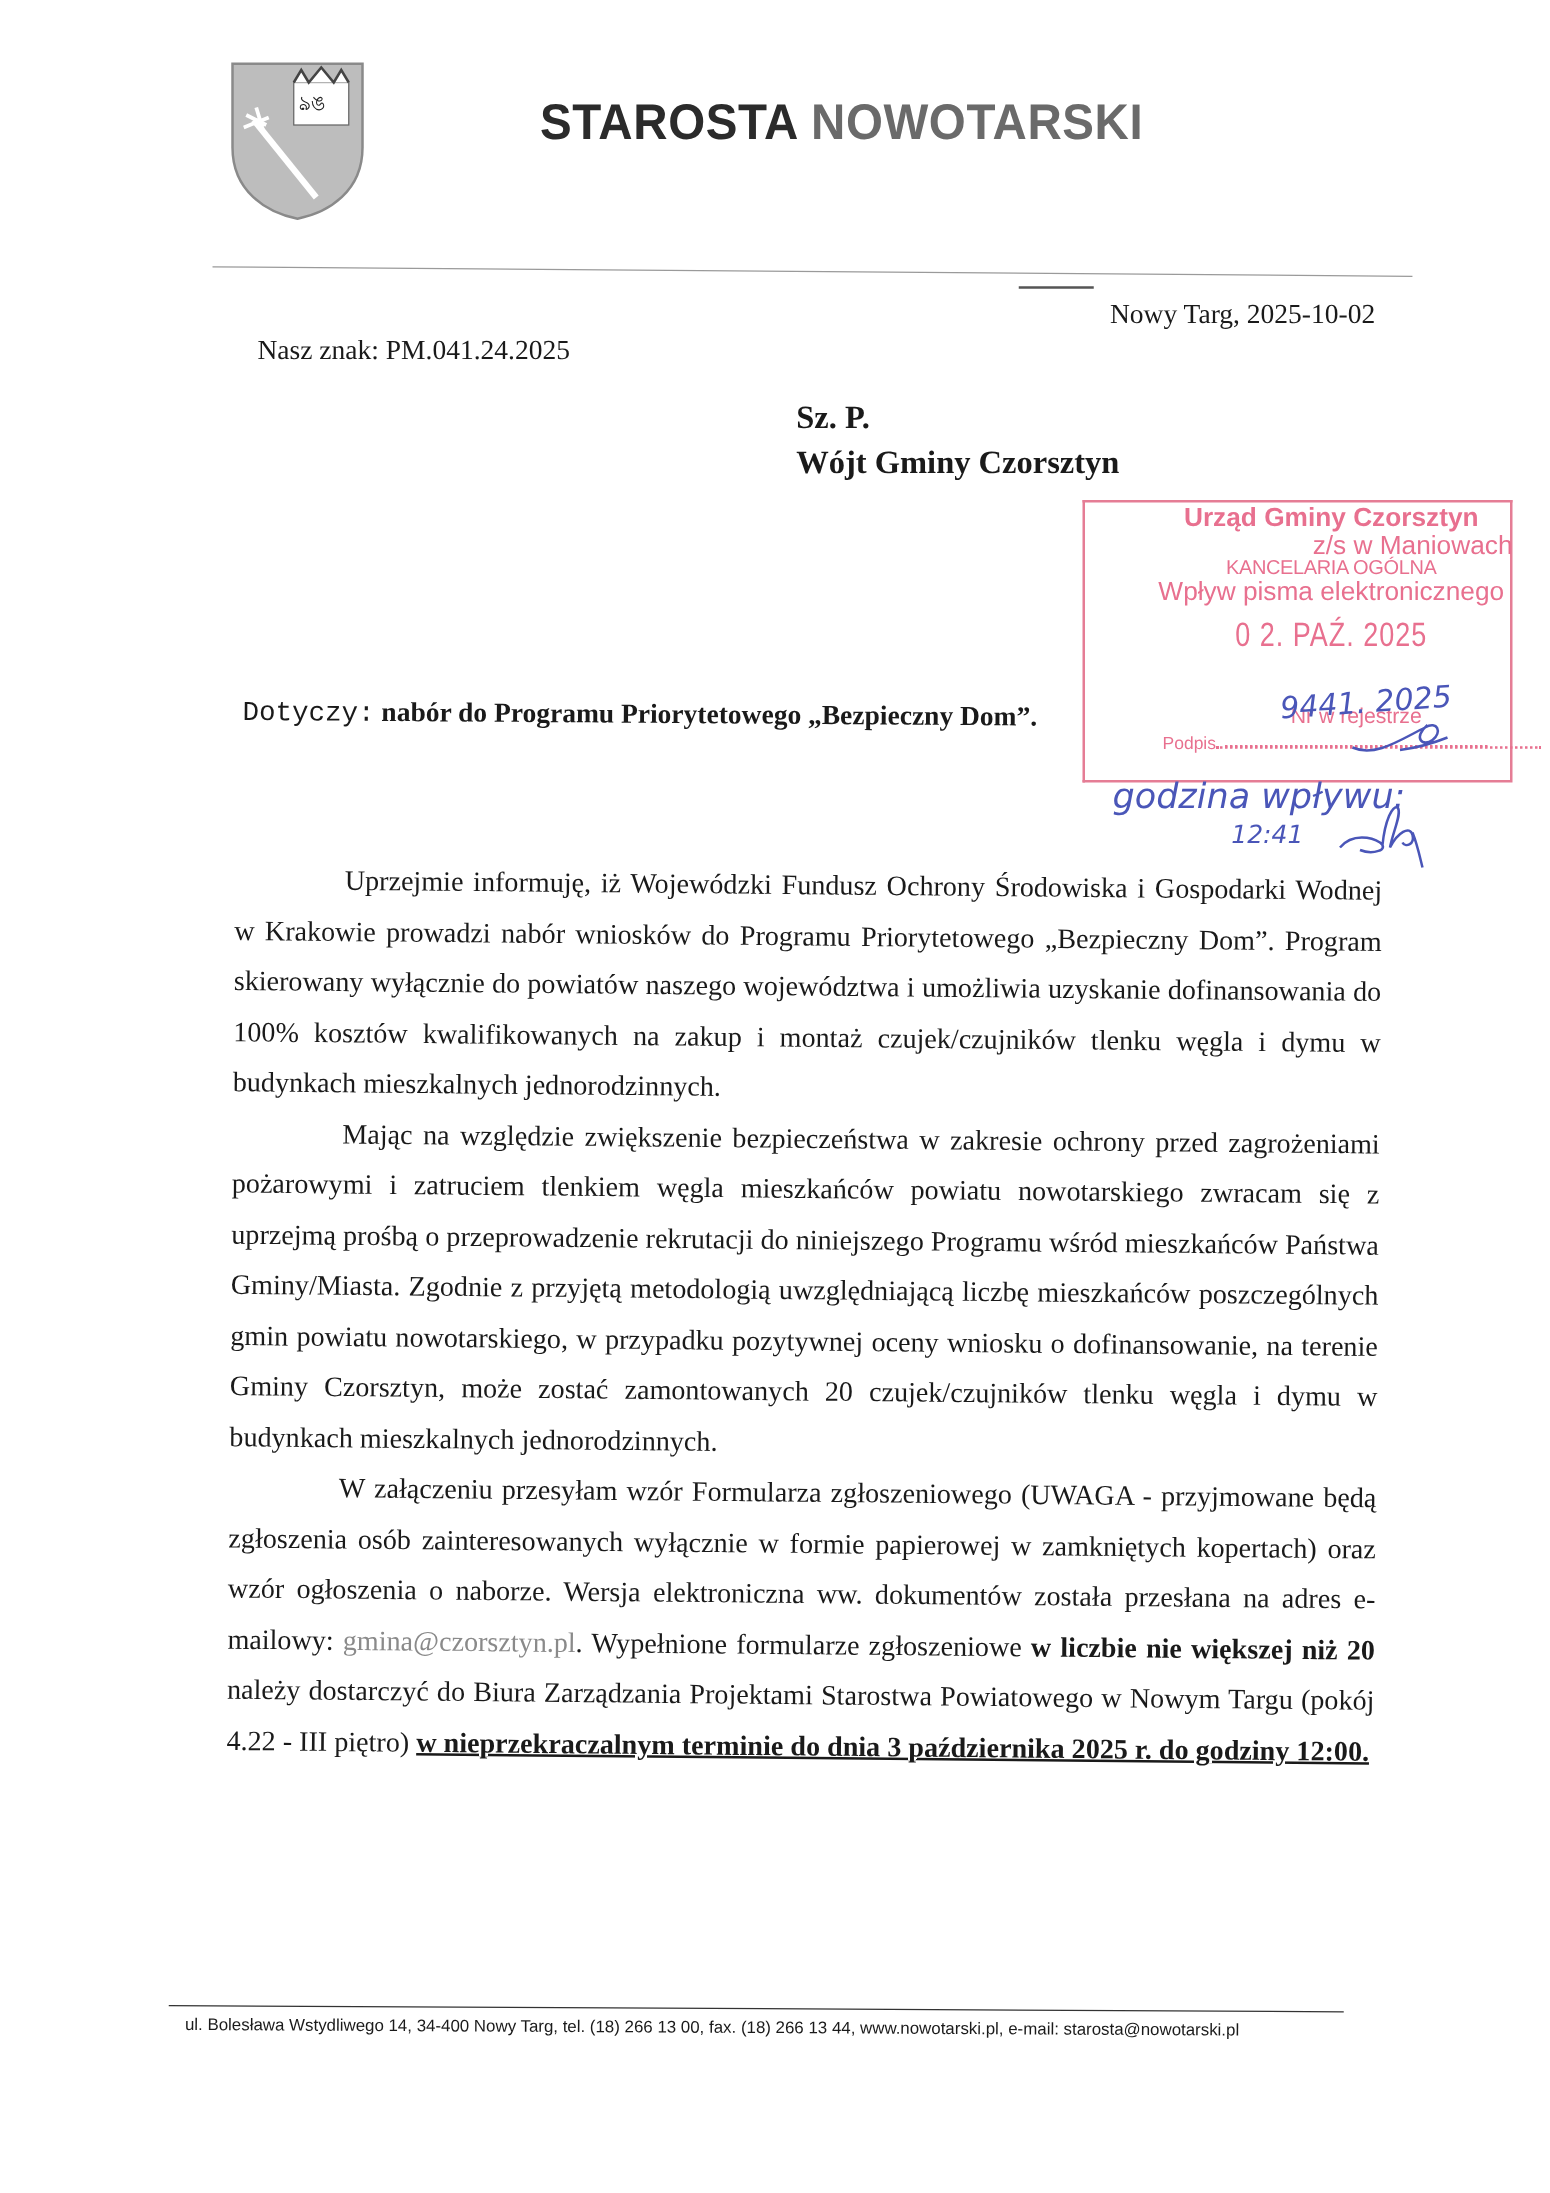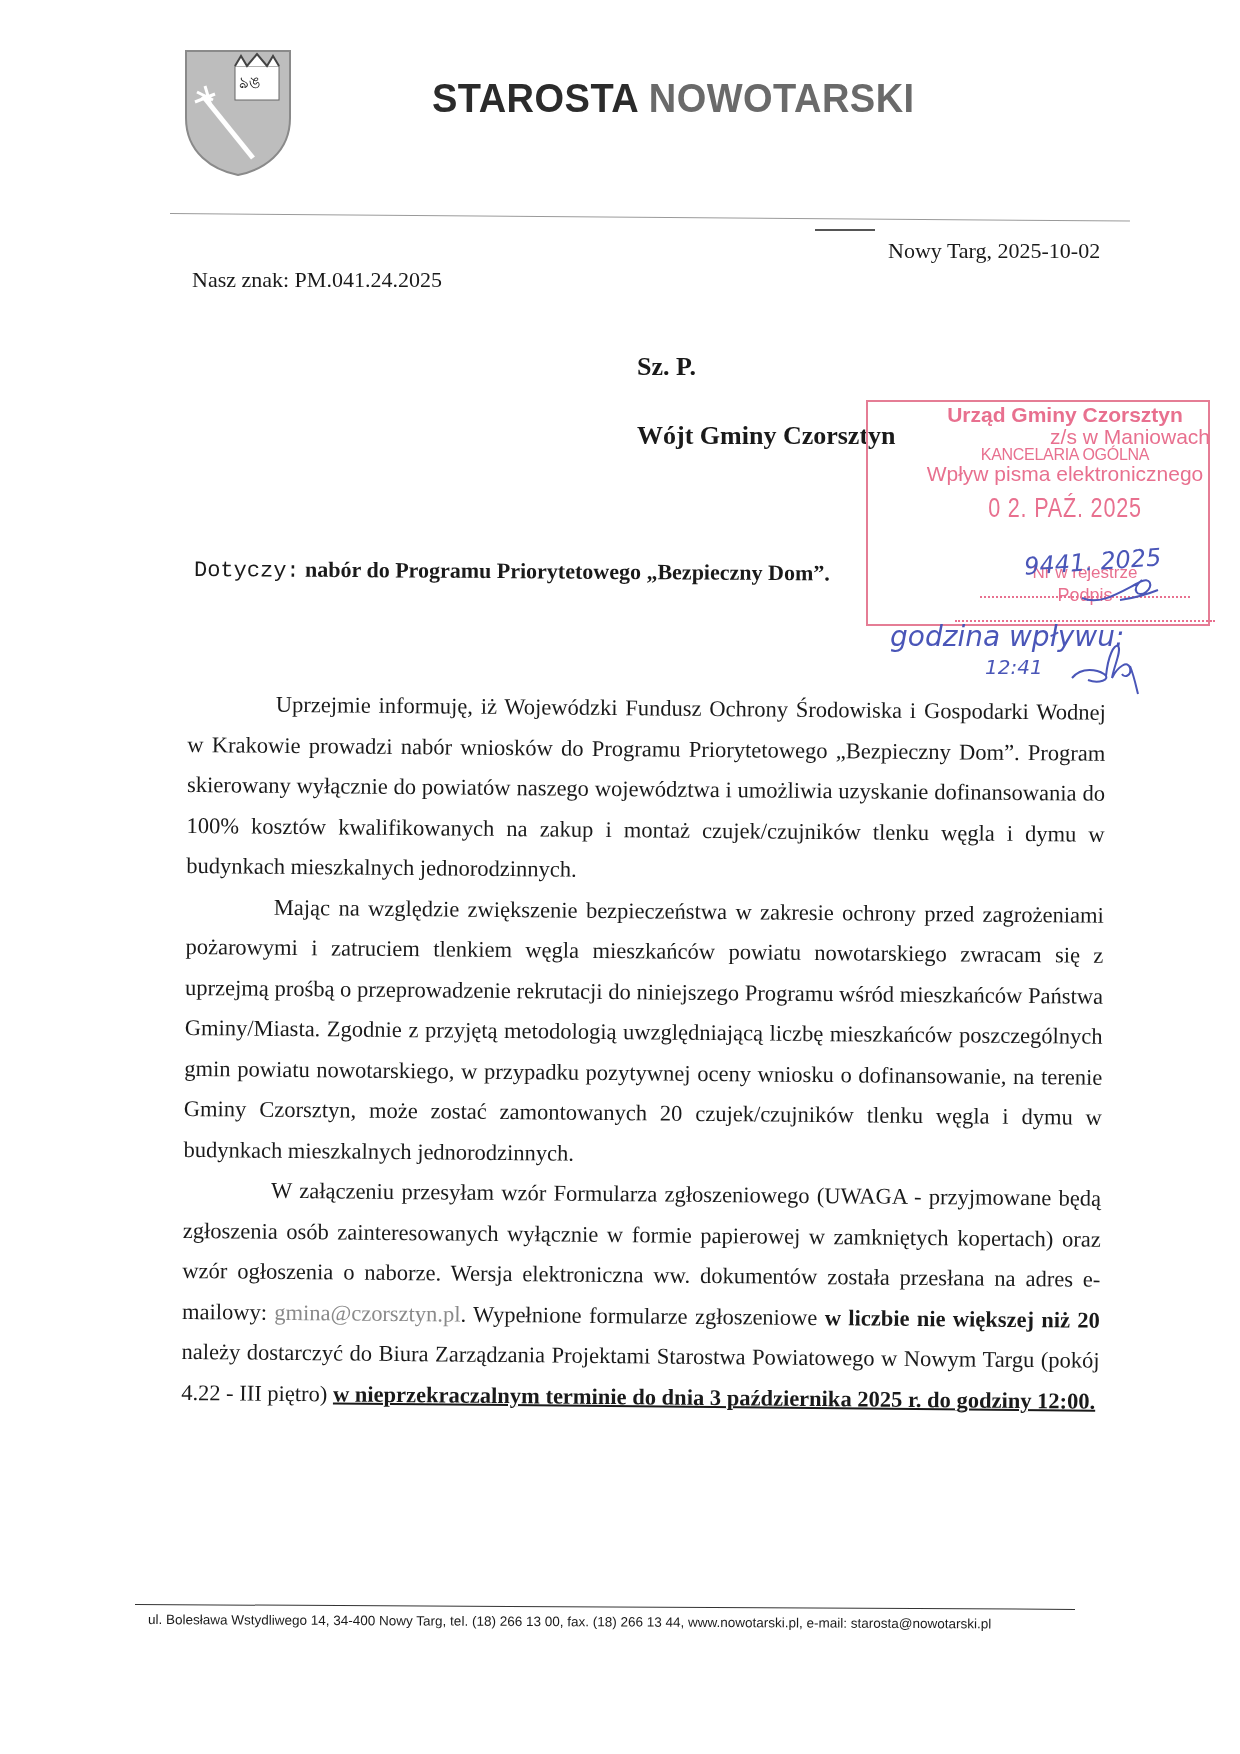--- a/index.html
+++ b/index.html
@@ -4,34 +4,34 @@
 <style>
   html, body { margin: 0; padding: 0; background: #ffffff; }
   body { width: 1240px; height: 1754px; position: relative; overflow: hidden; font-family: "Liberation Serif", serif; color: #1a1a1a; }
   .abs { position: absolute; }
   .crest { left: 183px; top: 48px; width: 110px; height: 130px; }
   .org-title { left: 432px; top: 76px; font-family: "Liberation Sans", sans-serif; font-weight: bold; font-size: 40px; letter-spacing: 0.5px; color: #2b2b2b; transform: scaleX(0.95); transform-origin: left; }
   .org-title .gray { color: #6a6a6a; }
   .header-rule { left: 170px; top: 213px; width: 960px; height: 1px; background: #9a9a9a; transform: rotate(0.45deg); transform-origin: left; }
   .header-rule-dark { left: 815px; top: 229px; width: 60px; height: 2px; background: #555; }
   .date-line { left: 888px; top: 238px; font-size: 22px; }
-  .ref-line { left: 192px; top: 267px; font-size: 22px; }
+  .ref-line { left: 206px; top: 267px; font-size: 22px; }
   .recipient { left: 637px; top: 316px; font-size: 26px; font-weight: bold; line-height: 36px; }
-  .recipient div { white-space: nowrap; margin-top: 33px; }
+  .recipient div { white-space: nowrap; }
 
   .stamp { left: 866px; top: 400px; width: 342px; height: 222px; border: 2px solid #e57d95; border-right: none; }
   .stamp-right { left: 1208px; top: 400px; width: 2px; height: 224px; background: #e57d95; }
   .stamp-text { color: #e8708f; font-family: "Liberation Sans", sans-serif; text-align: center; }
   .stamp-l1 { left: 920px; top: 403px; font-size: 21px; width: 290px; font-weight: bold; }
   .stamp-l2 { left: 920px; top: 425px; font-size: 21px; width: 290px; text-align: right; }
   .stamp-l3 { left: 920px; top: 446px; font-size: 16px; width: 290px; letter-spacing: -0.3px; }
   .stamp-l4 { left: 910px; top: 462px; font-size: 21px; width: 310px; }
   .stamp-date { left: 920px; top: 493px; font-size: 27px; width: 290px; transform: scaleX(0.8); letter-spacing: 1px; }
   .stamp-reg { left: 930px; top: 563px; font-size: 17px; text-align: center; }
-  .stamp-sig { left: 930px; top: 585px; font-size: 18px; }
+  .stamp-sig { left: 930px; top: 585px; font-size: 14px; }
   .dots { border-bottom: 2px dotted #e8708f; display: inline-block; width: 210px; height: 12px; }
   .hand { color: #4a56b8; font-family: "DejaVu Sans", sans-serif; font-style: italic; }
   .hand-reg { left: 1024px; top: 548px; font-size: 24px; transform: rotate(-4deg); }
   .hand-godzina { left: 890px; top: 620px; font-size: 28px; }
   .hand-time { left: 985px; top: 655px; font-size: 20px; }
 
   .subject { left: 194px; top: 556px; font-size: 22px; white-space: nowrap; transform: rotate(0.4deg); transform-origin: left; }
   .subject .label { font-weight: normal; font-family: Liberation Mono, monospace; }
   .subject .title { font-weight: bold; }
 

